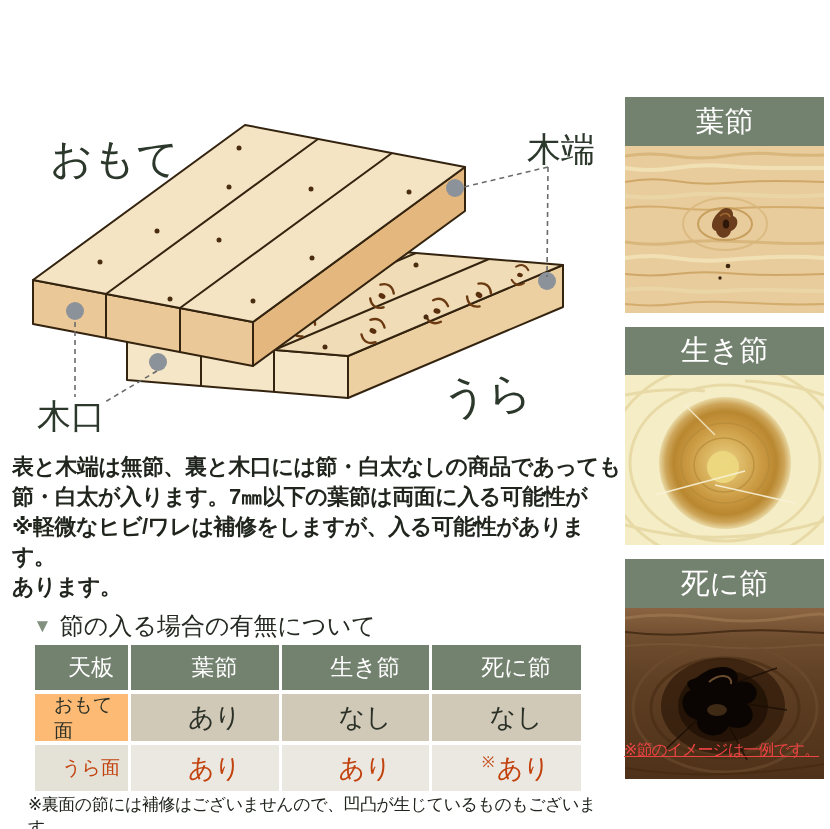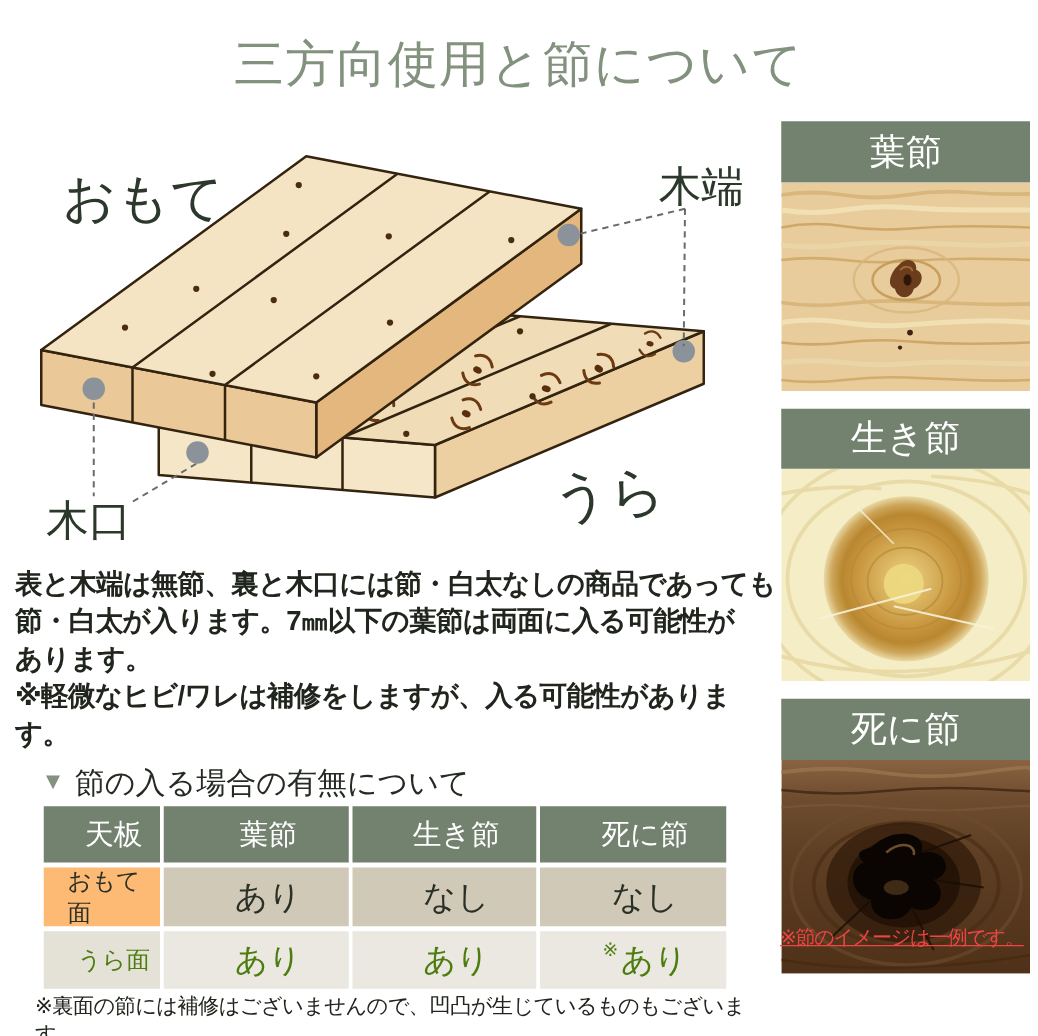--- a/index.html
+++ b/index.html
@@ -18,41 +18,40 @@
                   display:flex; align-items:center; }
   .section-head .tri { color:#83917f; font-size:19px; margin-right:8px; }
 
   .knot-table { position:absolute; left:35px; top:645px; width:546px;
                 display:grid; grid-template-columns:93px 148px 147px 149px;
                 grid-template-rows:45px 47px 46px; gap:4px 3px; }
   .knot-table .cell { display:flex; align-items:center; justify-content:center;padding-left:19px; }
   .knot-table .th { background:#73816f; color:#ffffff; font-size:23px; }
   .knot-table .r1 { background:#d0c9b8; color:#2b3026; font-size:26px; }
   .knot-table .r1.rowlab { background:#fdba74; font-size:19px; }
-  .knot-table .r2 { background:#eae8e0; color:#4d7c0f; font-size:26px; }
+  .knot-table .r2 { background:#eae8e0; color:#c2410c; font-size:26px;font-family:Liberation Serif, serif; }
   .knot-table .r2.rowlab { background:#e4e1d7; font-size:19px; }
   .note-sup { font-size:15px; align-self:flex-start; margin-top:6px; margin-right:2px; }
 
   .table-footnote { position:absolute; left:28px; top:793px; width:590px;
                     font-size:17px; letter-spacing:-0.5px; color:#20251d; }
 
   .ex-bar { position:absolute; left:625px; width:199px; background:#73816f; color:#fff;
             display:flex; align-items:center; justify-content:center; font-size:29px; }
   .ex-img { position:absolute; left:625px; width:199px; overflow:hidden; }
   .ex-caption { position:absolute; left:624px; top:740px; width:206px;
                 font-size:16px; letter-spacing:-1px; color:#ef4444;text-decoration:underline; }
 
   svg text { font-family:"Liberation Sans","DejaVu Sans",sans-serif; }
 </style>
 </head>
 <body>
 
 <div class="page">
 
-  <h1 class="title">三方向使用と節について</h1>
 
   <svg class="diagram" width="615" height="350" viewBox="0 0 615 350">
     <defs>
       <g id="eyeknot">
         <path d="M-9,7 C-14,2 -14,-4 -8,-9" stroke="#6b3a12" stroke-width="2.4" fill="none" stroke-linecap="round"></path>
         <path d="M9,-7 C14,-2 14,4 8,9" stroke="#6b3a12" stroke-width="2.4" fill="none" stroke-linecap="round"></path>
         <ellipse rx="2.6" ry="3.6" fill="#5a2f0e"></ellipse>
       </g>
     </defs>
 
@@ -109,22 +108,22 @@
 
     <text x="45" y="78" font-size="42" fill="#2c382b">おもて</text>
     <text x="522" y="66" font-size="34" fill="#2c382b">木端</text>
     <text x="32" y="333" font-size="34" fill="#2c382b">木口</text>
     <text x="437" y="316" font-size="44" fill="#2c382b" transform="rotate(-4 470 300)">うら</text>
   </svg>
 
   <div class="desc">
     <div>表と木端は無節、裏と木口には節・白太なしの商品であっても</div>
     <div>節・白太が入ります。7㎜以下の葉節は両面に入る可能性が</div>
+    <div>※軽微なヒビ/ワレは補修をしますが、入る可能性があります。</div>
     <div>あります。</div>
-    <div>※軽微なヒビ/ワレは補修をしますが、入る可能性があります。</div>
   </div>
 
   <div class="section-head">
     <span class="tri">▼</span>
     <span>節の入る場合の有無について</span>
   </div>
 
   <div class="knot-table">
     <div class="cell th">天板</div>
     <div class="cell th">葉節</div>

